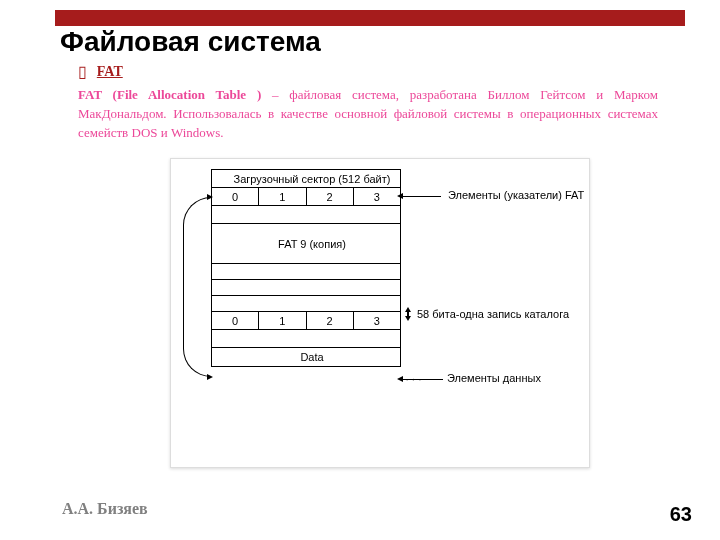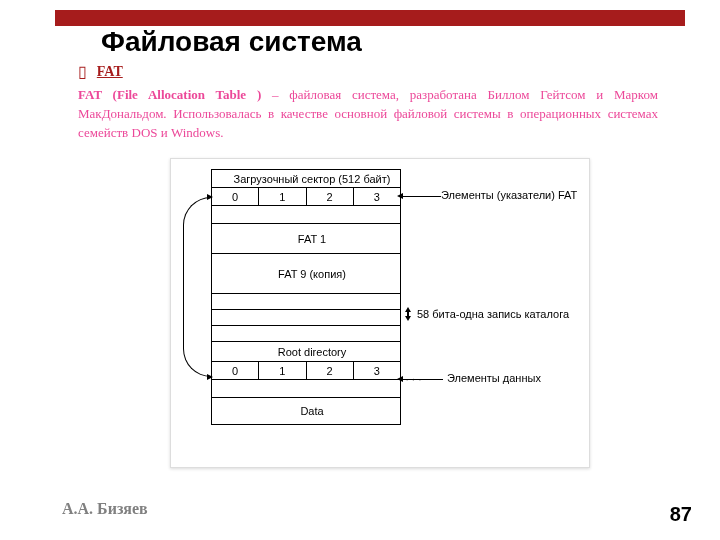--- a/index.html
+++ b/index.html
@@ -17,21 +17,20 @@
     width: 630px; height: 16px;
     background: #a61c1c;
   }
   .title {
     position: absolute;
     top: 26px; left: 60px;
     font-family: Arial, sans-serif;
     font-size: 28px;
     font-weight: bold;
     color: #000;
-    margin-left: 41px;
   }
   .bullet-row {
     position: absolute;
     top: 64px; left: 78px;
     display: flex; align-items: center;
   }
   .bullet-glyph {
     color: #a61c1c;
     font-size: 16px;
     font-family: Arial, sans-serif;
@@ -183,51 +182,49 @@
 <div class="diagram">
   <div class="diagram-inner">
     <div class="drow" style="height:18px">Загрузочный сектор (512 байт)</div>
     <div class="drow split" style="height:18px">
       <div class="cell">0</div>
       <div class="cell">1</div>
       <div class="cell">2</div>
       <div class="cell">3</div>
     </div>
     <div class="drow" style="height:18px"></div>
-    <div class="drow" style="height:30px">FAT 1</div>
     <div class="drow" style="height:40px">FAT 9 (копия)</div>
     <div class="drow" style="height:16px"></div>
     <div class="drow" style="height:16px"></div>
     <div class="drow" style="height:16px"></div>
-    <div class="drow" style="height:20px">Root directory</div>
     <div class="drow split" style="height:18px">
       <div class="cell">0</div>
       <div class="cell">1</div>
       <div class="cell">2</div>
       <div class="cell">3</div>
     </div>
     <div class="drow" style="height:18px"></div>
-    <div class="drow" style="height:28px;border-bottom:1px solid #000">Data</div>
+    <div class="drow" style="height:20px;border-bottom:1px solid #000">Data</div>
   </div>
 
   <div class="arrow-line" style="top:37px;left:230px;width:40px"></div>
   <div class="arrow-head-l" style="top:34px;left:226px"></div>
   <div class="arrow-line" style="top:37px;left:270px;width:1px;height:0;transform:rotate(-28deg);transform-origin:left center;width:30px"></div>
-  <div class="side-label" style="top:30px;left:270px">Элементы (указатели) FAT</div>
+  <div class="side-label" style="top:30px;left:277px">Элементы (указатели) FAT</div>
 
   <div class="double-arrow" style="top:148px;left:233px">
       <div class="bar"></div>
     </div>
   <div class="side-label" style="top:149px;left:246px">58 бита-одна запись каталога</div>
 
   <div class="arrow-line" style="top:220px;left:230px;width:42px"></div>
   <div class="arrow-head-l" style="top:217px;left:226px"></div>
   <div class="side-label" style="top:213px;left:276px">Элементы данных</div>
 
   <div class="dots" style="top:212px;left:234px">···</div>
 
   <div class="curved-arrow" style="top:38px;left:12px;width:28px;height:180px"></div>
   <div class="arrow-head-r" style="top:35px;left:36px"></div>
   <div class="arrow-head-r" style="top:215px;left:36px"></div>
 </div>
 
 <div class="footer-author">А.А. Бизяев</div>
-<div class="footer-pagenum">87</div>
+<div class="footer-pagenum">63</div>
 
 </body></html>

